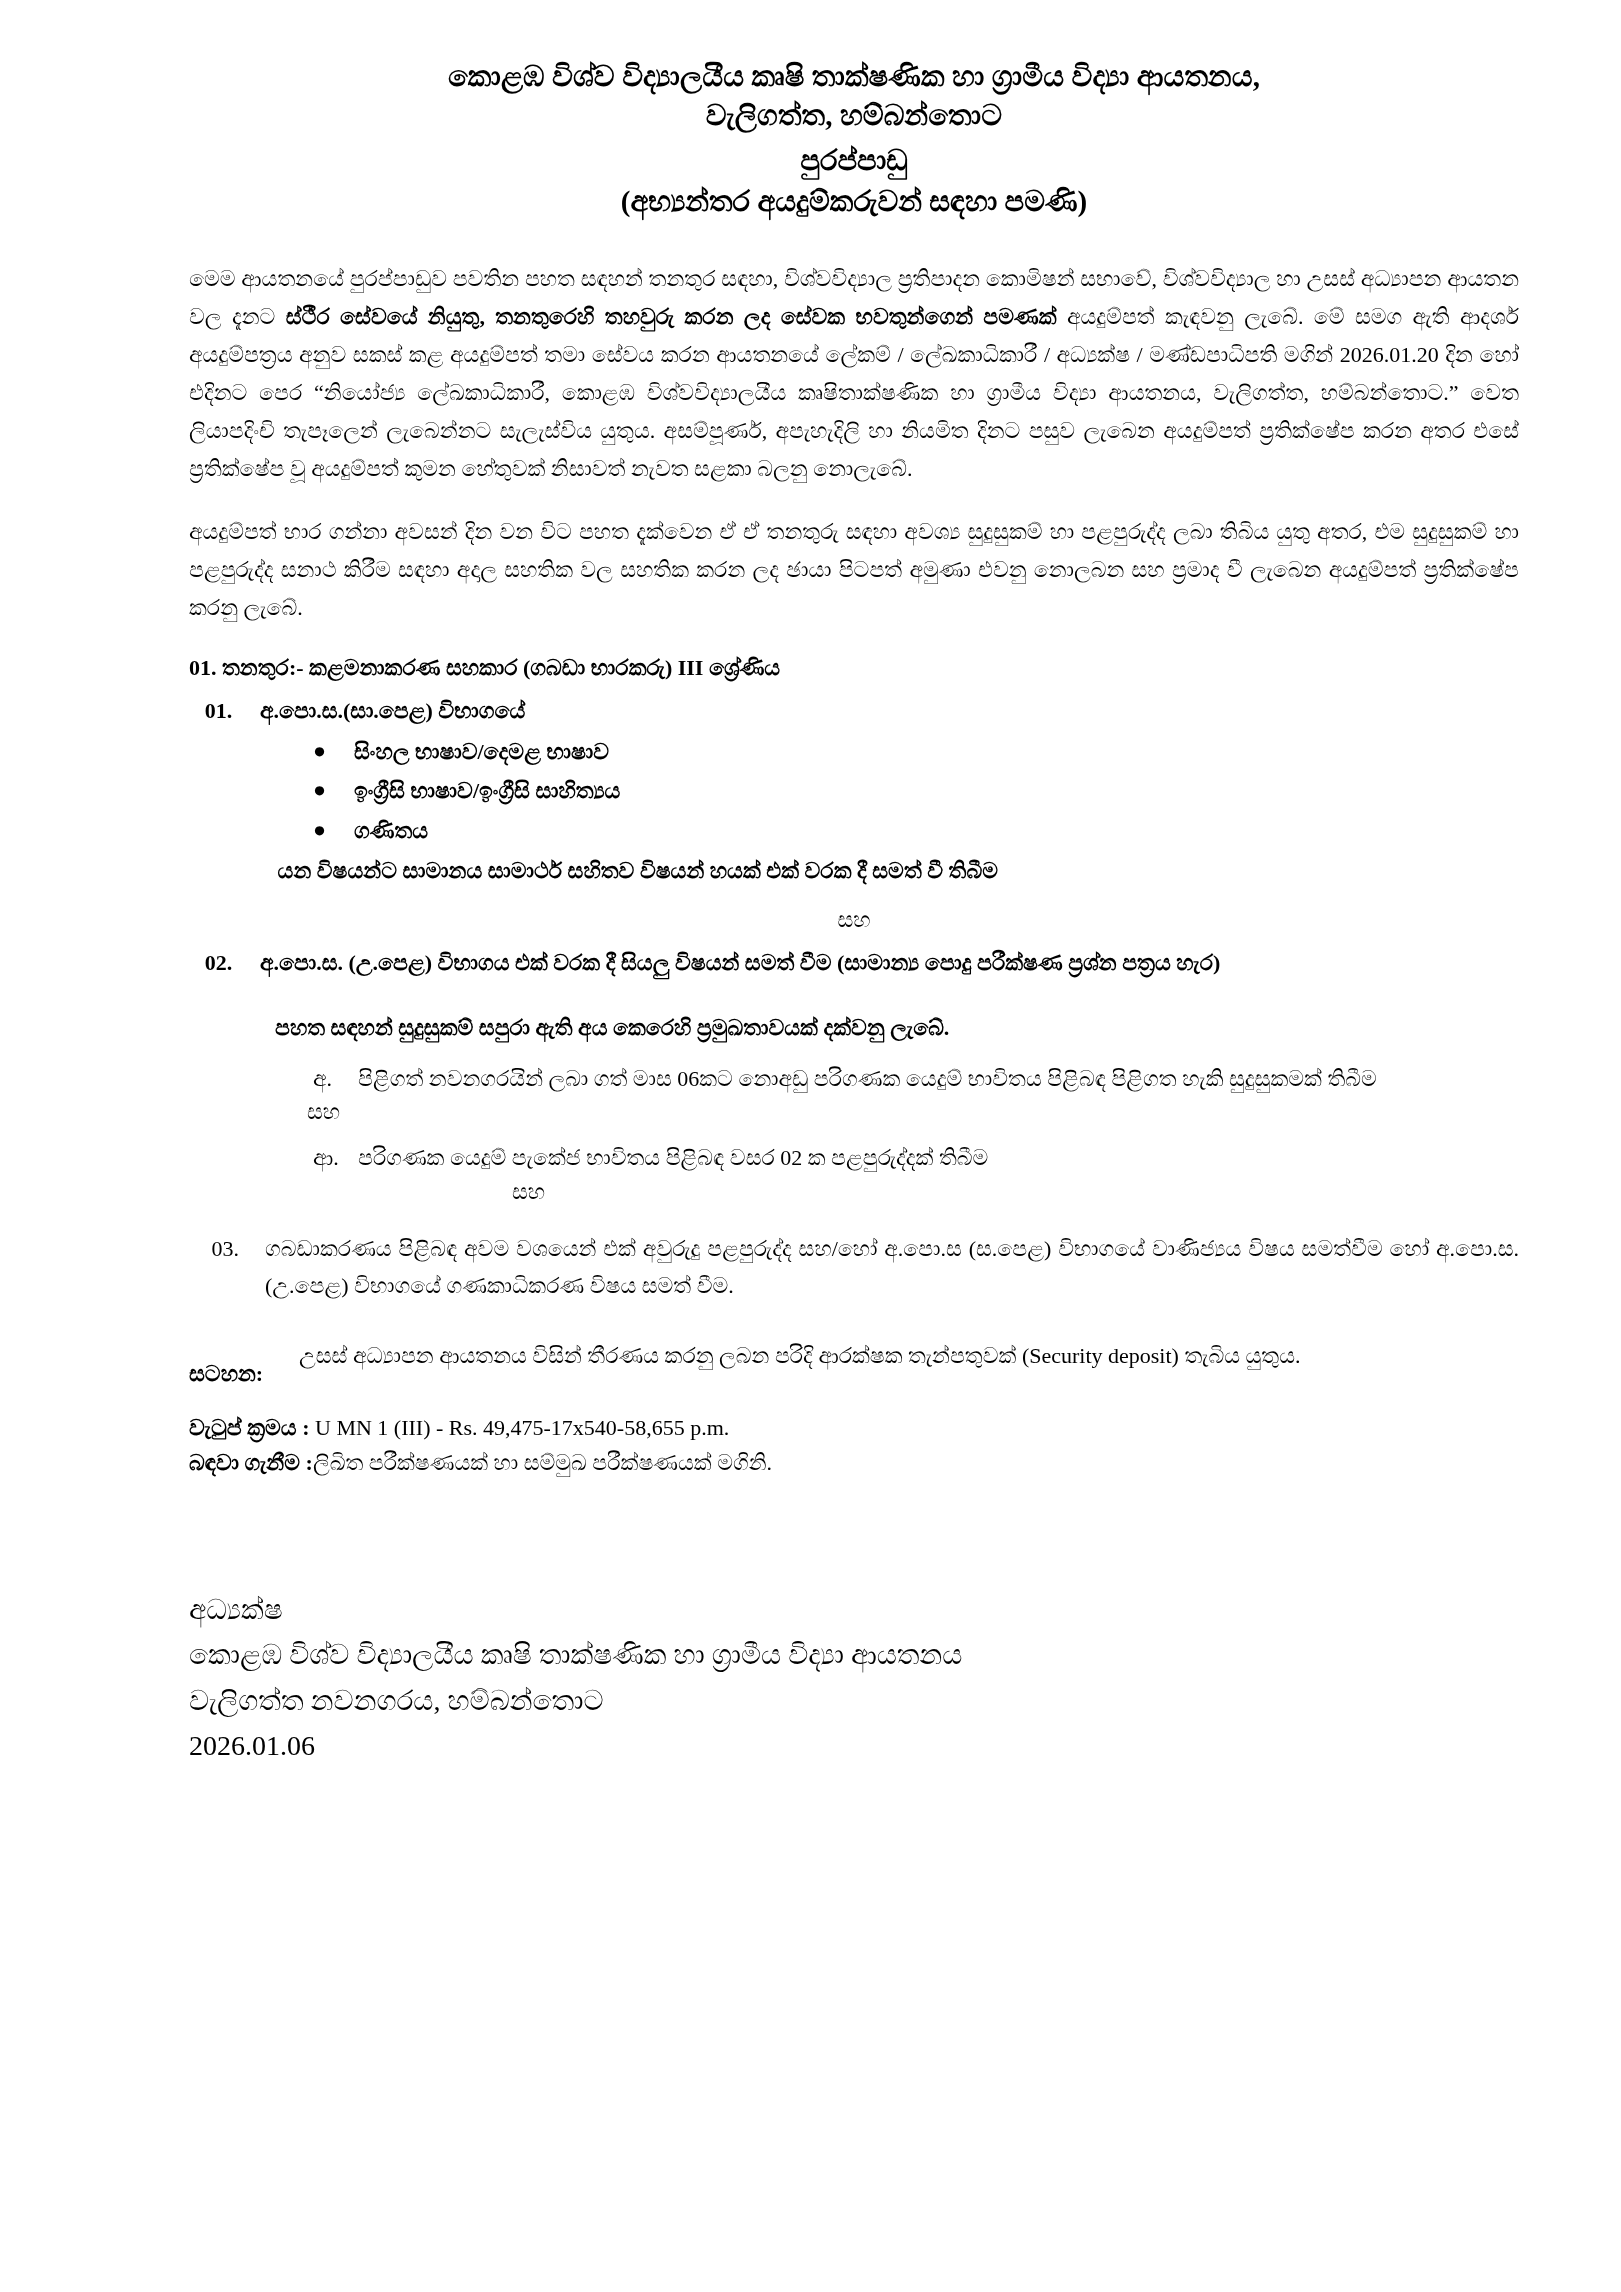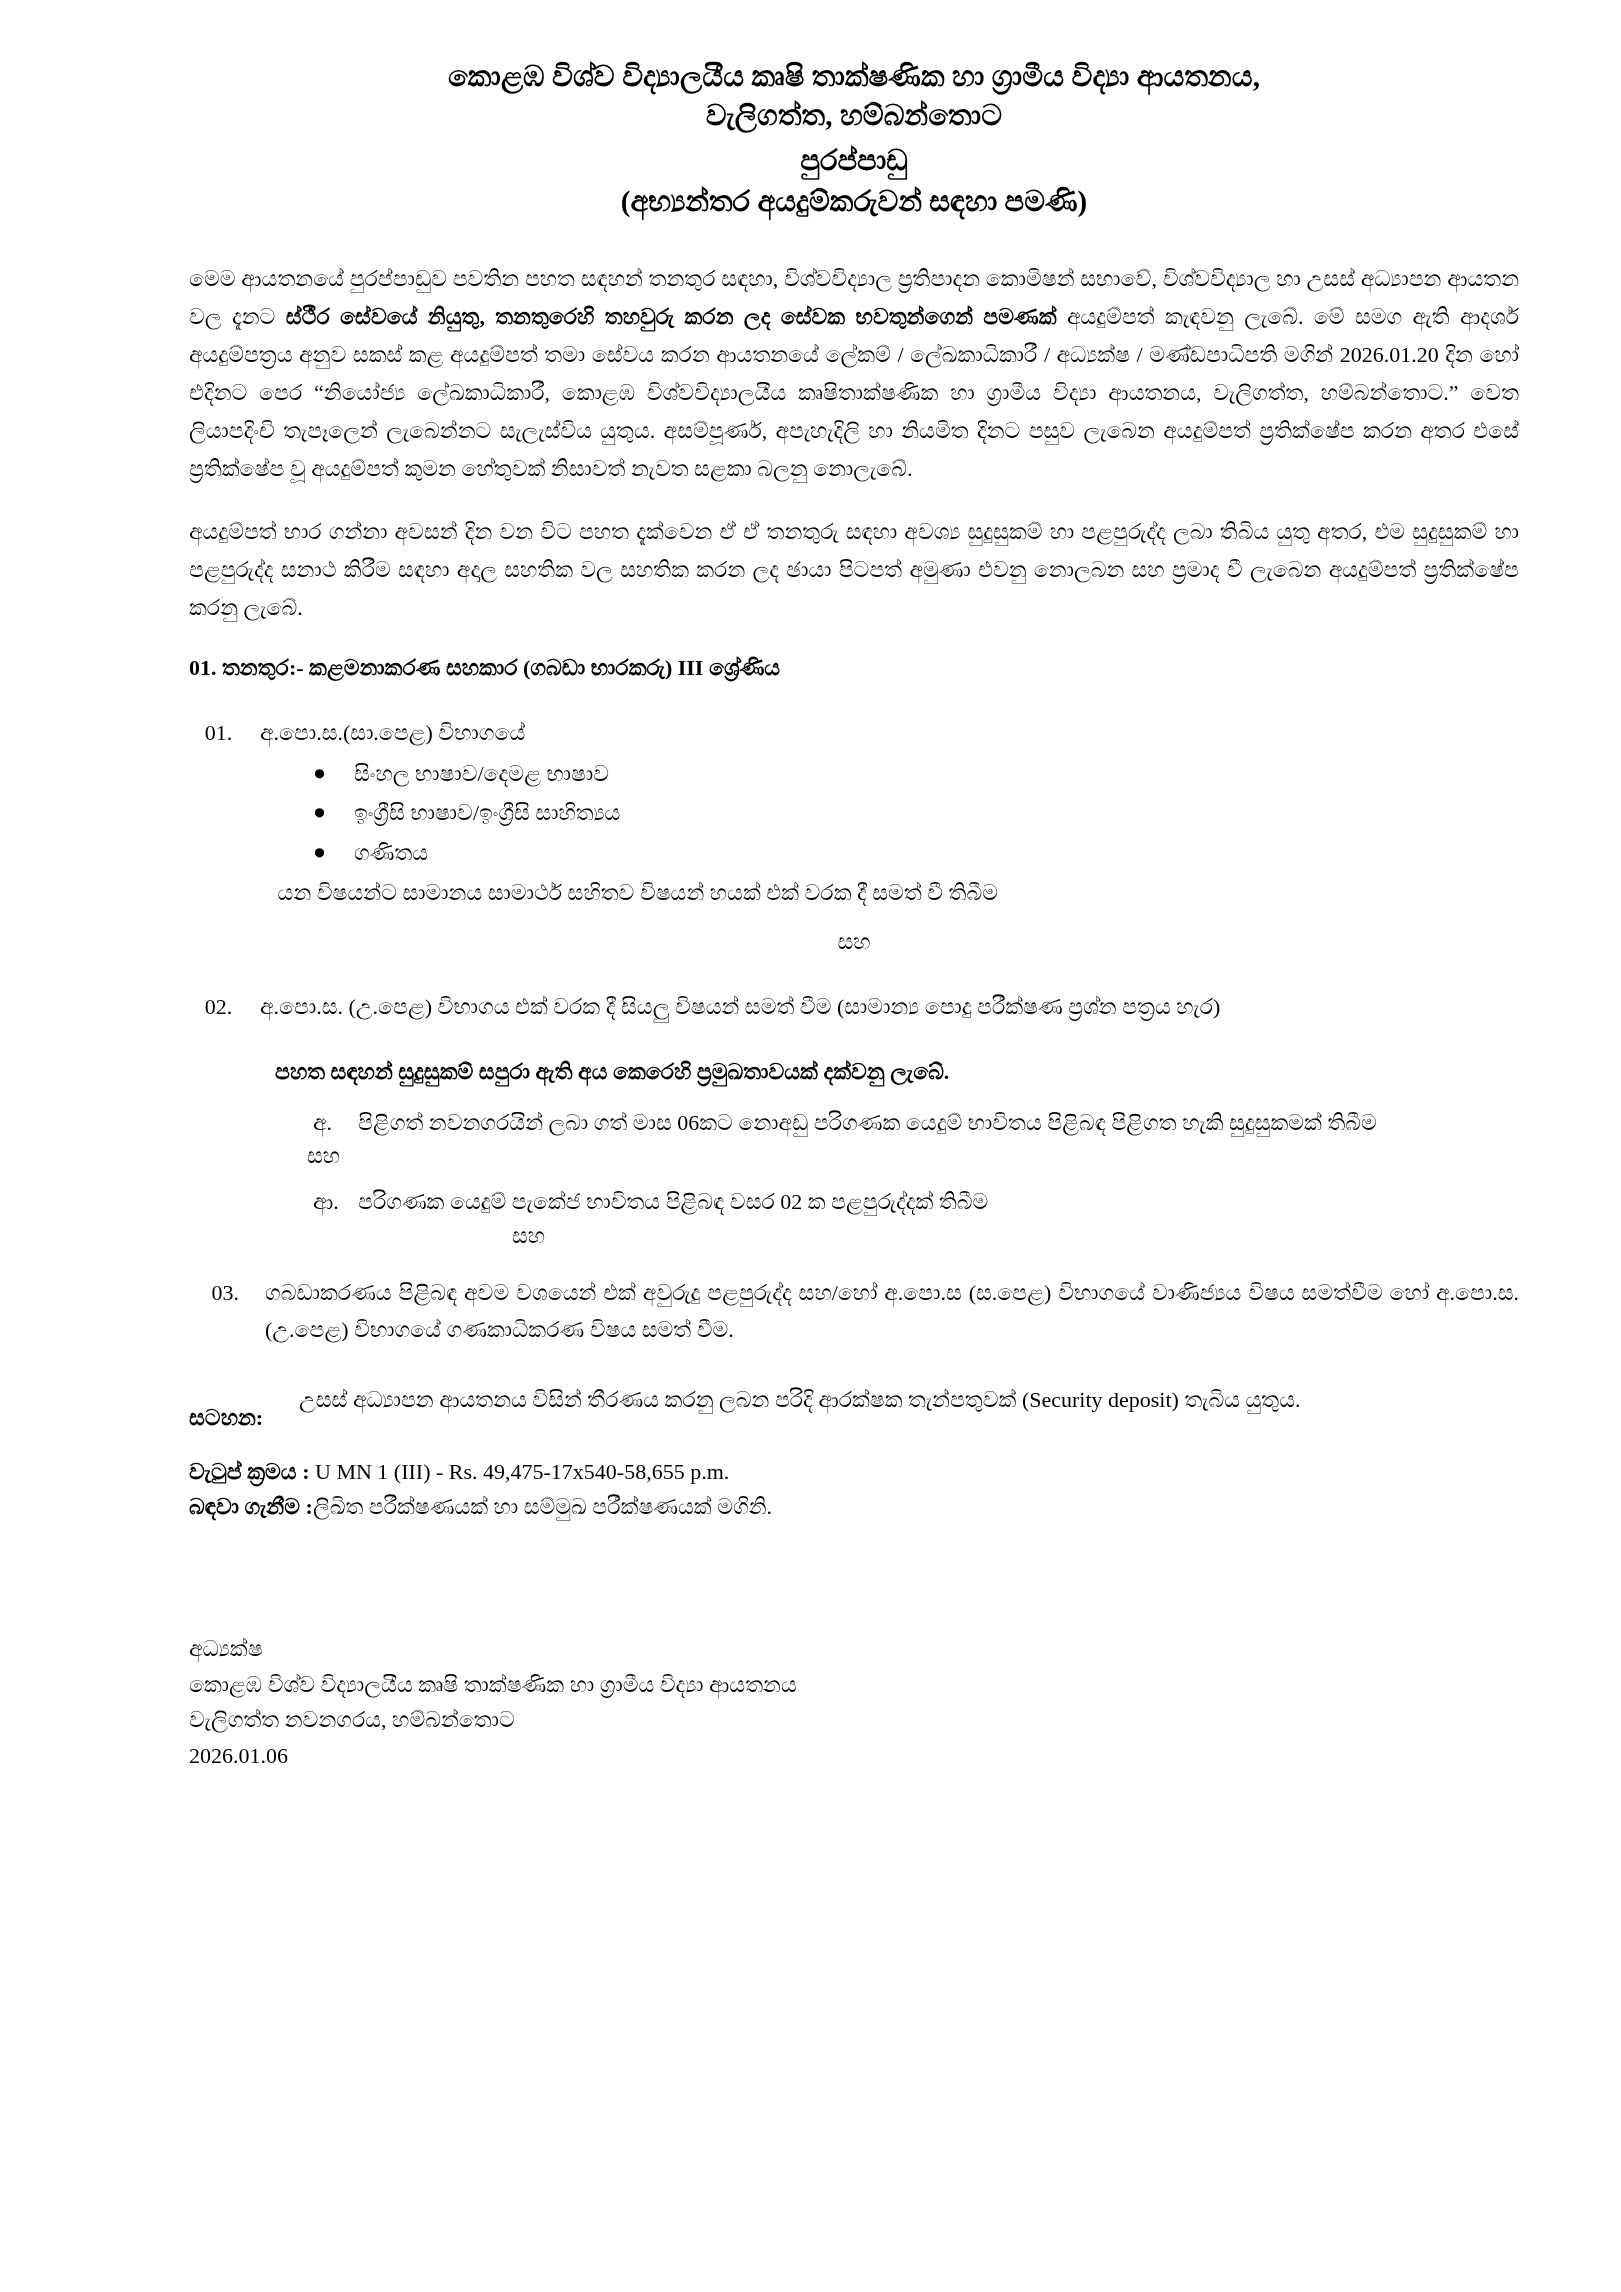--- a/index.html
+++ b/index.html
@@ -76,21 +76,22 @@
   .qual-list {
     margin: 0;
     padding: 0;
     list-style: none;
   }
   .qual-item {
     position: relative;
     font-size: 22px;
     line-height: 1.7;
     padding-left: 71px;
-    margin-top: 33px;
+    margin-top: 11px;
+    font-weight: bold;
   }
   .qual-item .num {
     position: absolute;
     left: 15.7px;
     top: 0;
     width: 47px;
     text-align: left;
   }
   .qual-item .qtext {
     display: block;
@@ -207,21 +208,21 @@
     font-size: 22px;
     line-height: 1.62;
     white-space: nowrap;
   }
   .kv-line .k { font-weight: bold; }
   .kv-line .v { font-weight: normal; }
 
   
   .signature {
     margin-top: 106px;
-    font-size: 22px;
+    font-size: 28px;
     line-height: 1.62;
   }
   .signature div { white-space: nowrap; }
 </style>
 </head>
 <body>
 
 <div class="page">
 
   <div class="doc-header">

